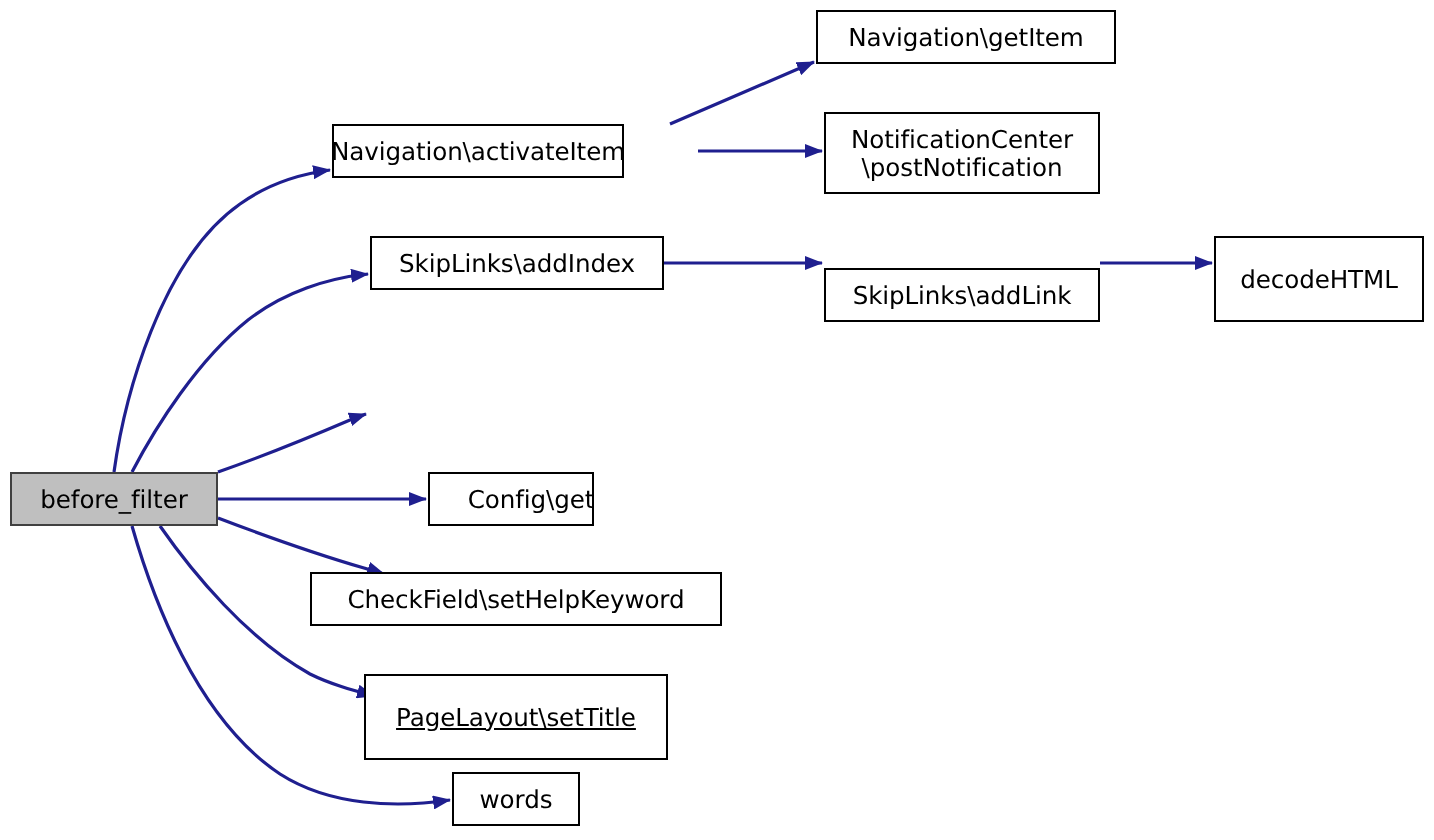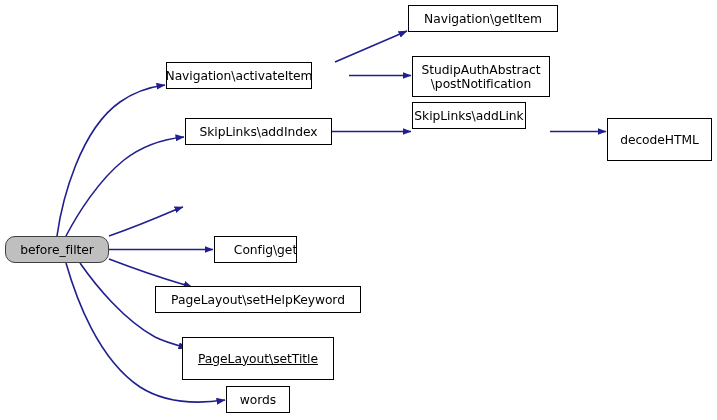--- a/index.html
+++ b/index.html
@@ -71,37 +71,37 @@
 
     <path d="M 335,62 C 358,52 384,41 407,31" fill="none" stroke="#1f1f8f" stroke-width="1.6" marker-end="url(#arrowhead)"></path>
 
     <path d="M 349,75.5 L 411,75.5" fill="none" stroke="#1f1f8f" stroke-width="1.6" marker-end="url(#arrowhead)"></path>
 
     <path d="M 332,131.5 L 411,131.5" fill="none" stroke="#1f1f8f" stroke-width="1.6" marker-end="url(#arrowhead)"></path>
 
     <path d="M 550,131.5 L 606,131.5" fill="none" stroke="#1f1f8f" stroke-width="1.6" marker-end="url(#arrowhead)"></path>
   </svg>
 
-  <div class="node current" style="left:5px; top:236px; width:104px; height:27px;border-radius:10px;">before_filter</div>
+  <div class="node current" style="left:5px; top:236px; width:104px; height:27px;">before_filter</div>
 
   <div class="node" style="left:166px; top:62px; width:146px; height:27px;">Navigation\activateItem</div>
 
   <div class="node" style="left:185px; top:118px; width:147px; height:27px;">SkipLinks\addIndex</div>
 
 
   <div class="node" style="left:214px; top:236px; width:83px; height:27px;padding-left:20px;">Config\get</div>
 
-  <div class="node" style="left:155px; top:286px; width:206px; height:27px;">PageLayout\setHelpKeyword</div>
+  <div class="node" style="left:155px; top:286px; width:206px; height:27px;">CheckField\setHelpKeyword</div>
 
   <div class="node" style="left:182px; top:337px; width:152px; height:43px;text-decoration:underline;">PageLayout\setTitle</div>
 
   <div class="node" style="left:226px; top:386px; width:64px; height:27px;">words</div>
 
   <div class="node" style="left:408px; top:5px; width:150px; height:27px;">Navigation\getItem</div>
 
-  <div class="node" style="left:412px; top:56px; width:138px; height:41px;">StudipAuthAbstract
+  <div class="node" style="left:412px; top:56px; width:138px; height:41px;">NotificationCenter
 \postNotification</div>
 
-  <div class="node" style="left:412px; top:102px; width:114px; height:27px;">SkipLinks\addLink</div>
+  <div class="node" style="left:412px; top:134px; width:138px; height:27px;">SkipLinks\addLink</div>
 
   <div class="node" style="left:607px; top:118px; width:105px; height:43px;">decodeHTML</div>
 
 </div>
 
 </body></html>

